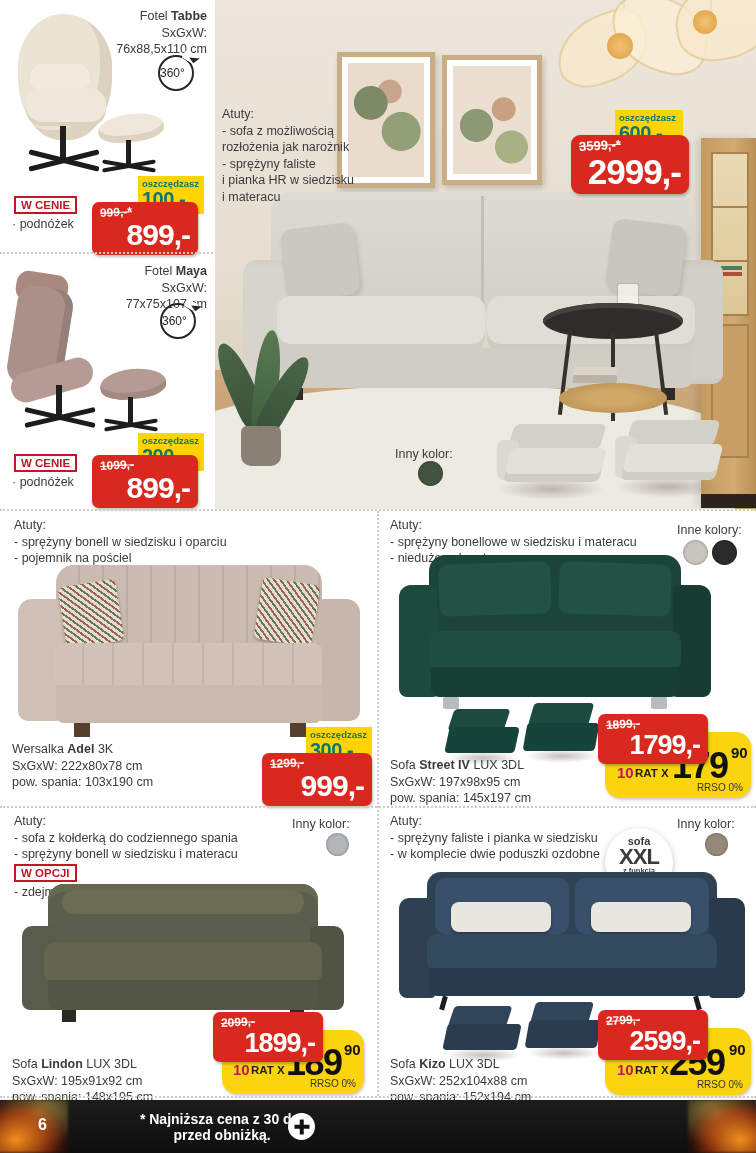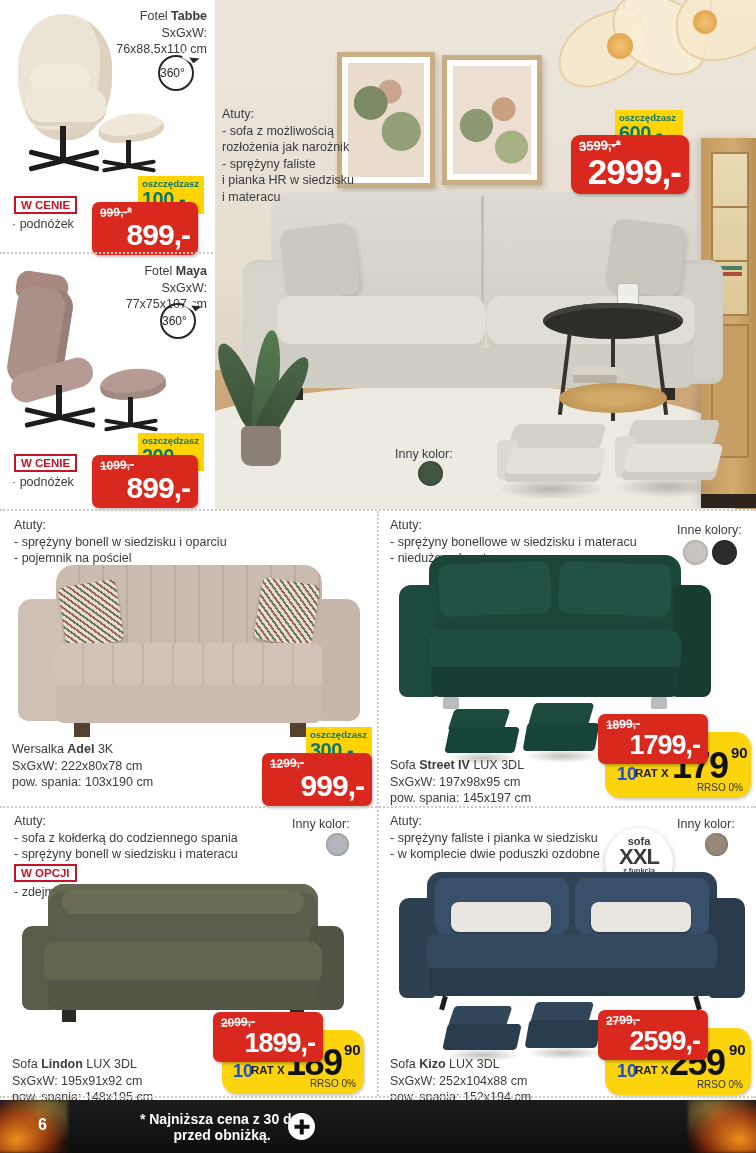--- a/index.html
+++ b/index.html
@@ -18,21 +18,21 @@
   .savebadge .s1{display:block;font-size:9.5px;font-weight:bold;}
   .savebadge .s2{display:block;font-size:20px;font-weight:bold;letter-spacing:-.5px;}
   .savebadge:after{content:"";position:absolute;left:7px;bottom:-8px;border-left:6px solid transparent;
                    border-right:6px solid transparent;border-top:9px solid #ffd400;}
   .pricebox{background:#d9291e;color:#fff;border-radius:7px;padding:4px 8px 5px;box-shadow:1px 2px 3px rgba(0,0,0,.25);}
   .oldprice{display:block;font-size:12px;font-weight:bold;text-decoration:line-through;transform:rotate(-3deg);transform-origin:left;}
   .bigprice{display:block;font-weight:bold;letter-spacing:-1px;line-height:1;text-align:right;}
   .outl{display:inline-block;border:2px solid #c41425;color:#c41425;font-weight:bold;font-size:11.5px;
         padding:1px 5px;background:#fff;}
   .ratabox{background:#fbd40e;border-radius:15px;box-shadow:1px 2px 3px rgba(0,0,0,.2);}
-  .rata-n{position:absolute;font-weight:bold;font-size:18px;color:#1d4ed8;}
+  .rata-n{position:absolute;font-weight:bold;font-size:15px;color:#be185d;}
   .rata-x{position:absolute;font-size:11.5px;color:#1d1d1d;font-weight:bold;}
   .rata-price{position:absolute;font-weight:bold;font-size:36px;letter-spacing:-1.5px;color:#111;line-height:1;}
   .rata-sup{position:absolute;font-weight:bold;font-size:15px;color:#111;}
   .rata-rrso{position:absolute;font-size:10px;color:#333;}
   
   .rot{border:2.5px solid #262626;border-radius:50%;}
   .rot .lbl{position:absolute;left:0;right:0;top:50%;transform:translateY(-50%);font-size:12px;color:#262626;}
   .rot .notch{position:absolute;width:12px;height:8px;background:#fff;right:-3px;top:-4px;transform:rotate(30deg);}
   .rot .arr{position:absolute;right:-6px;top:-3px;width:0;height:0;border-left:7px solid transparent;
             border-bottom:8px solid #262626;transform:rotate(55deg);}

